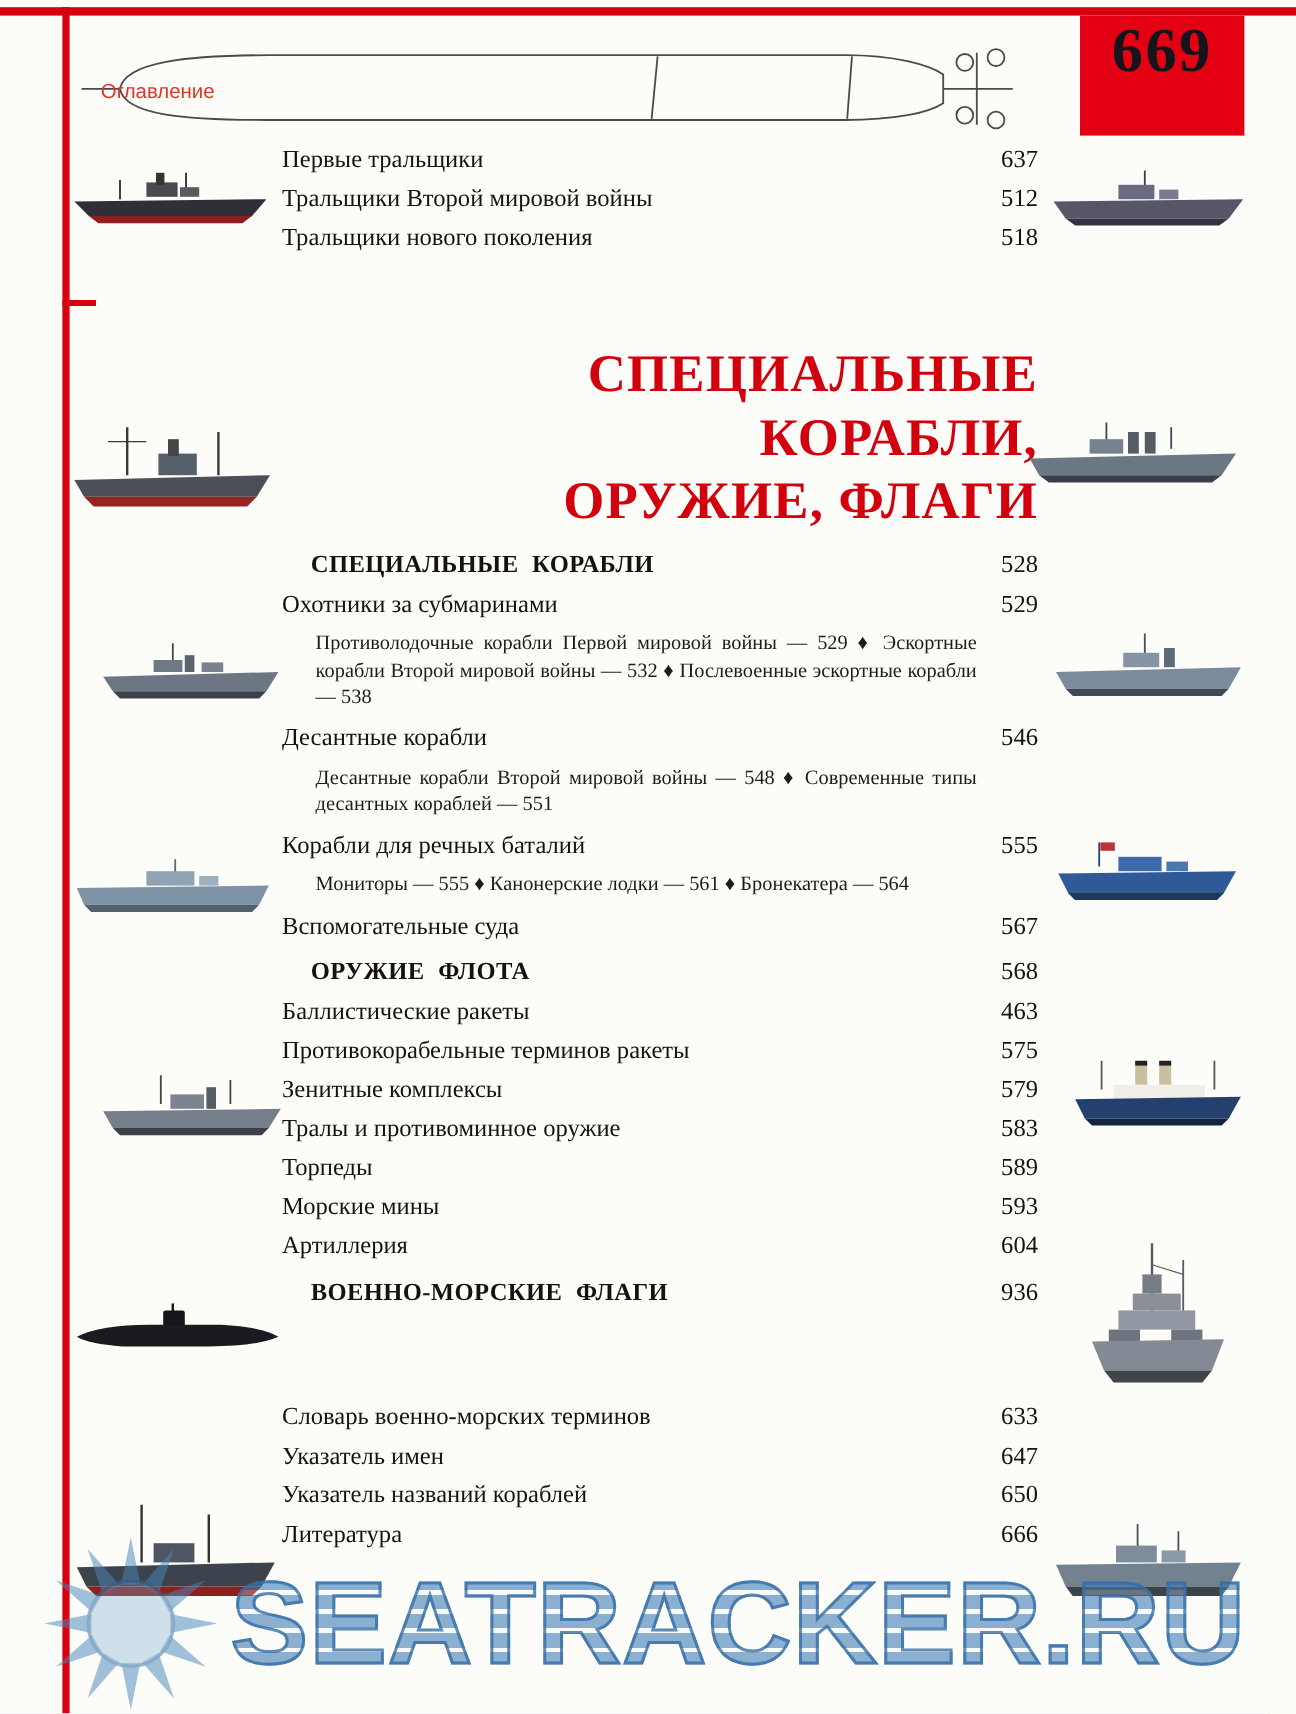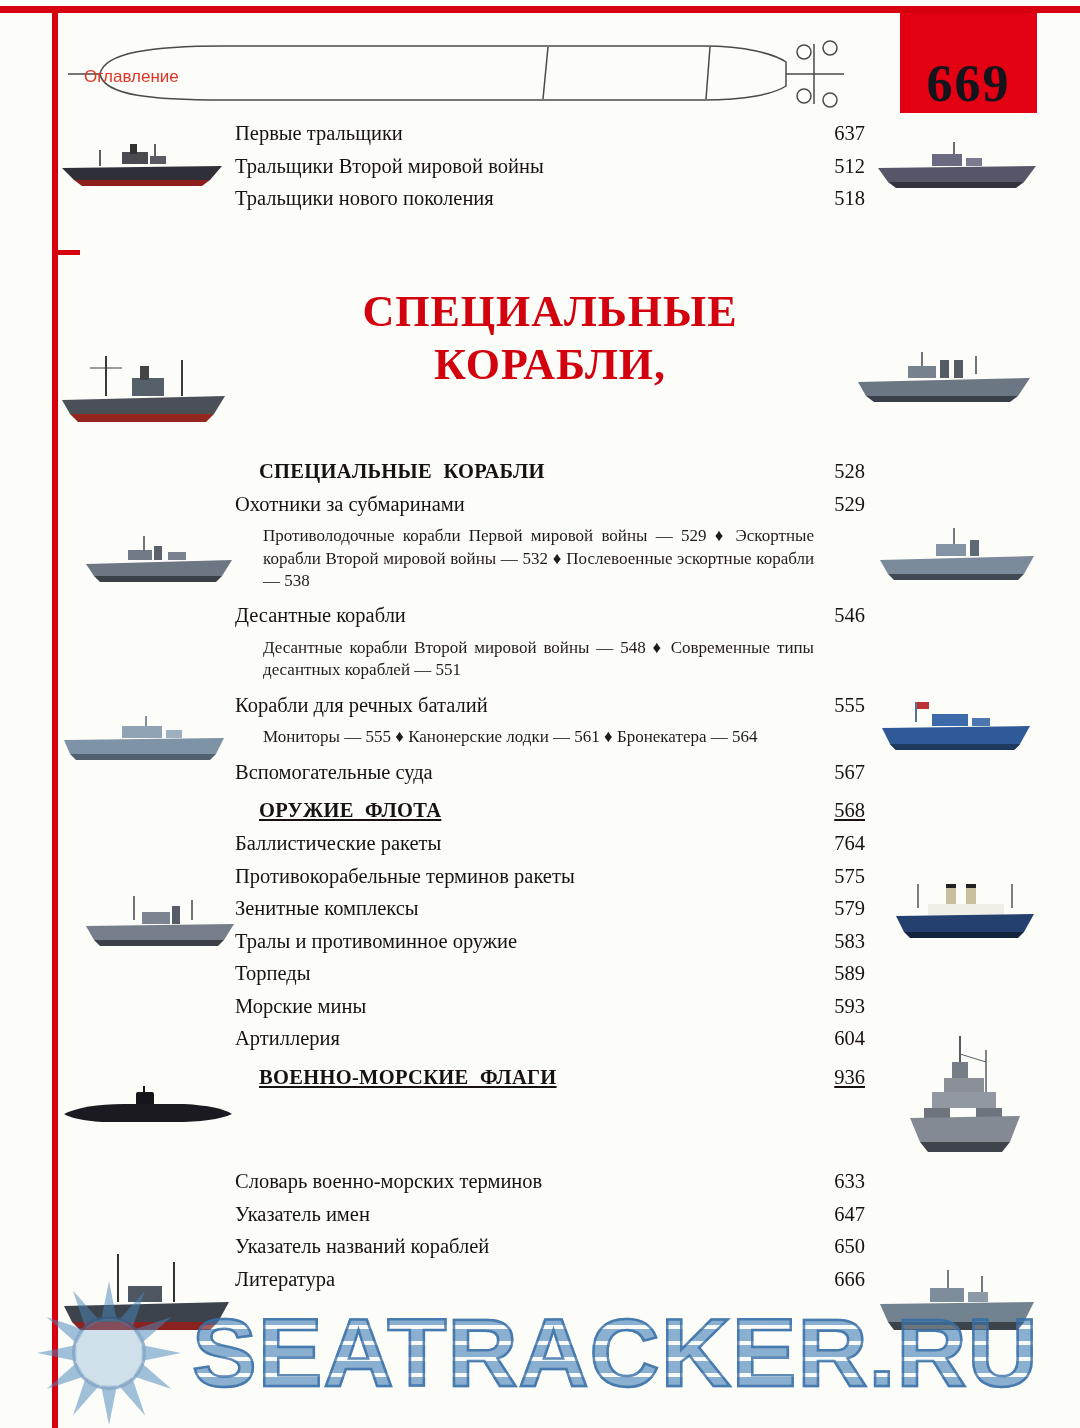--- a/index.html
+++ b/index.html
@@ -8,44 +8,44 @@
     background:#fcfcf9;overflow:hidden;
     font-family:"Liberation Serif", serif;color:#17120e;
   }
   
   .rule-top{position:absolute;left:0;top:6px;width:1080px;height:7px;background:#d6000f;}
   .rule-left{position:absolute;left:52px;top:6px;width:6px;height:1422px;background:#d6000f;}
   .rule-notch{position:absolute;left:52px;top:250px;width:28px;height:5px;background:#d6000f;}
   
   .pagenum{
     position:absolute;left:900px;top:13px;width:137px;height:100px;background:#e30012;
-    display:flex;align-items:flex-end;justify-content:center;
+    display:flex;align-items:flex-start;justify-content:center;
   }
   .pagenum span{font-size:52px;font-weight:bold;color:#14141c;letter-spacing:2px;}
   
   .torpedo{position:absolute;left:42px;top:36px;width:830px;height:76px;}
   .torpedo .label{
     position:absolute;left:42px;top:31px;color:#e03526;
     font-family:"Liberation Sans", sans-serif;font-size:17px;
   }
   
   .toc-top{position:absolute;left:235px;top:122px;width:630px;}
   .toc-main{position:absolute;left:235px;top:460px;width:630px;}
   .toc-end{position:absolute;left:235px;top:1170px;width:630px;}
   .row{display:flex;justify-content:space-between;align-items:baseline;margin-bottom:9px;font-size:20.5px;line-height:1.15;}
   .row .t{padding-right:12px;}
   .row .p{white-space:nowrap;}
   .row.bold .t{font-weight:bold;word-spacing:6px;letter-spacing:.3px;margin-left:24px;}
-  .row.gap{margin-top:15px;text-decoration:underline;}
+  .row.gap{margin-top:15px;}
   .sub{
     margin:2px 51px 12px 28px;font-size:17px;line-height:1.32;text-align:justify;color:#211b15;
   }
   
   .section-title{
-    position:absolute;left:235px;top:286px;width:630px;text-align:center;
+    position:absolute;left:235px;top:286px;width:630px;text-align:right;
     color:#d3000e;font-weight:bold;font-size:44px;line-height:1.2;letter-spacing:1px;
   }
   .ship{position:absolute;z-index:1;}
   .ship svg{display:block;}
   
   .watermark{
     position:absolute;left:30px;top:1278px;width:1060px;height:150px;z-index:5;
     display:flex;align-items:center;pointer-events:none;
   }
   .wm-sun{flex:0 0 auto;opacity:.6;margin-right:4px;}
@@ -99,20 +99,21 @@
     </div>
     <div class="row">
       <span class="t">Тральщики нового поколения</span>
       <span class="p">518</span>
     </div>
   </div>
 
   <div class="section-title">
     <div>СПЕЦИАЛЬНЫЕ</div>
     <div>КОРАБЛИ,</div>
+    <div>ОРУЖИЕ, ФЛАГИ</div>
   </div>
 
   <div class="toc-main">
     <div class="row bold">
       <span class="t">СПЕЦИАЛЬНЫЕ КОРАБЛИ</span>
       <span class="p">528</span>
     </div>
     <div class="row">
       <span class="t">Охотники за субмаринами</span>
       <span class="p">529</span>
@@ -131,21 +132,21 @@
     <div class="row">
       <span class="t">Вспомогательные суда</span>
       <span class="p">567</span>
     </div>
     <div class="row bold gap">
       <span class="t">ОРУЖИЕ ФЛОТА</span>
       <span class="p">568</span>
     </div>
     <div class="row">
       <span class="t">Баллистические ракеты</span>
-      <span class="p">764</span>
+      <span class="p">463</span>
     </div>
     <div class="row">
       <span class="t">Противокорабельные терминов ракеты</span>
       <span class="p">575</span>
     </div>
     <div class="row">
       <span class="t">Зенитные комплексы</span>
       <span class="p">579</span>
     </div>
     <div class="row">

